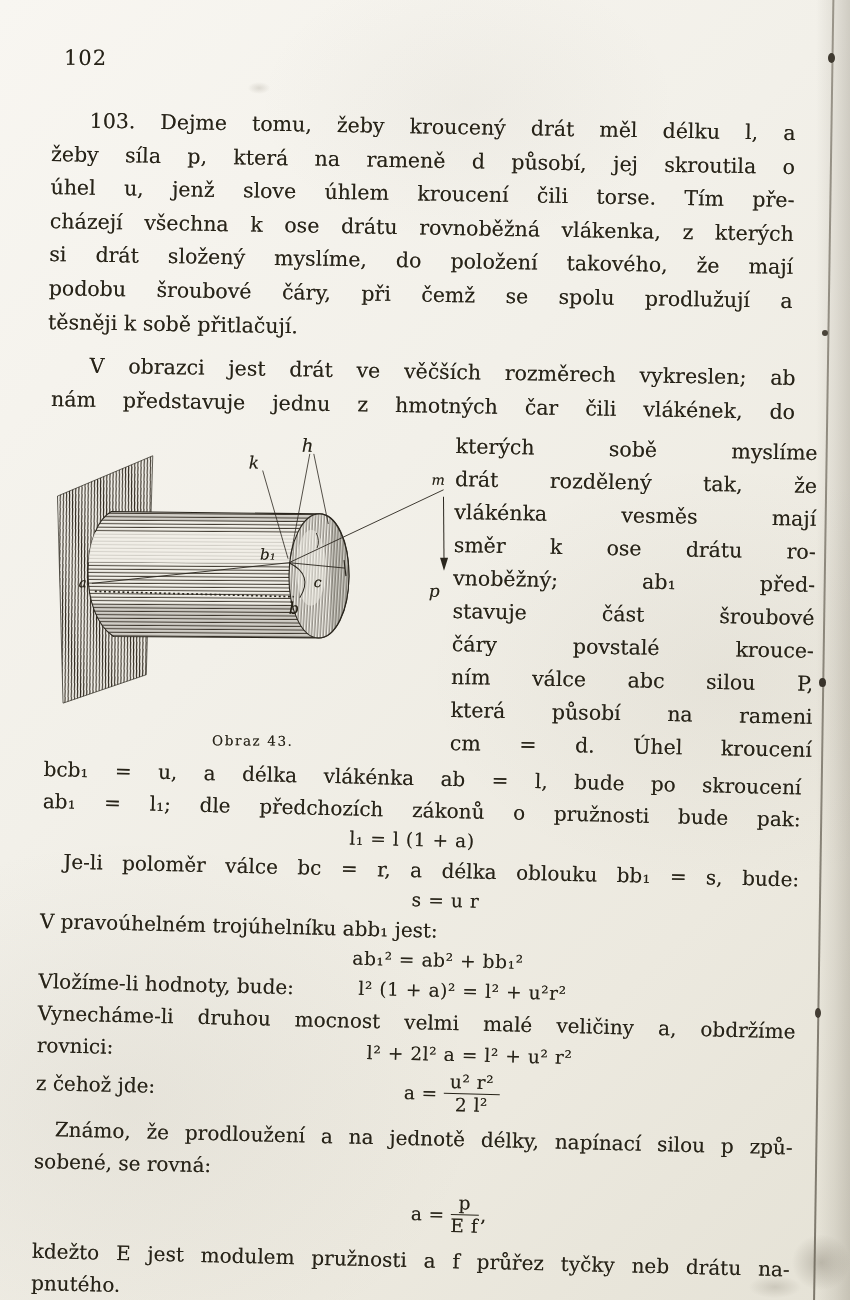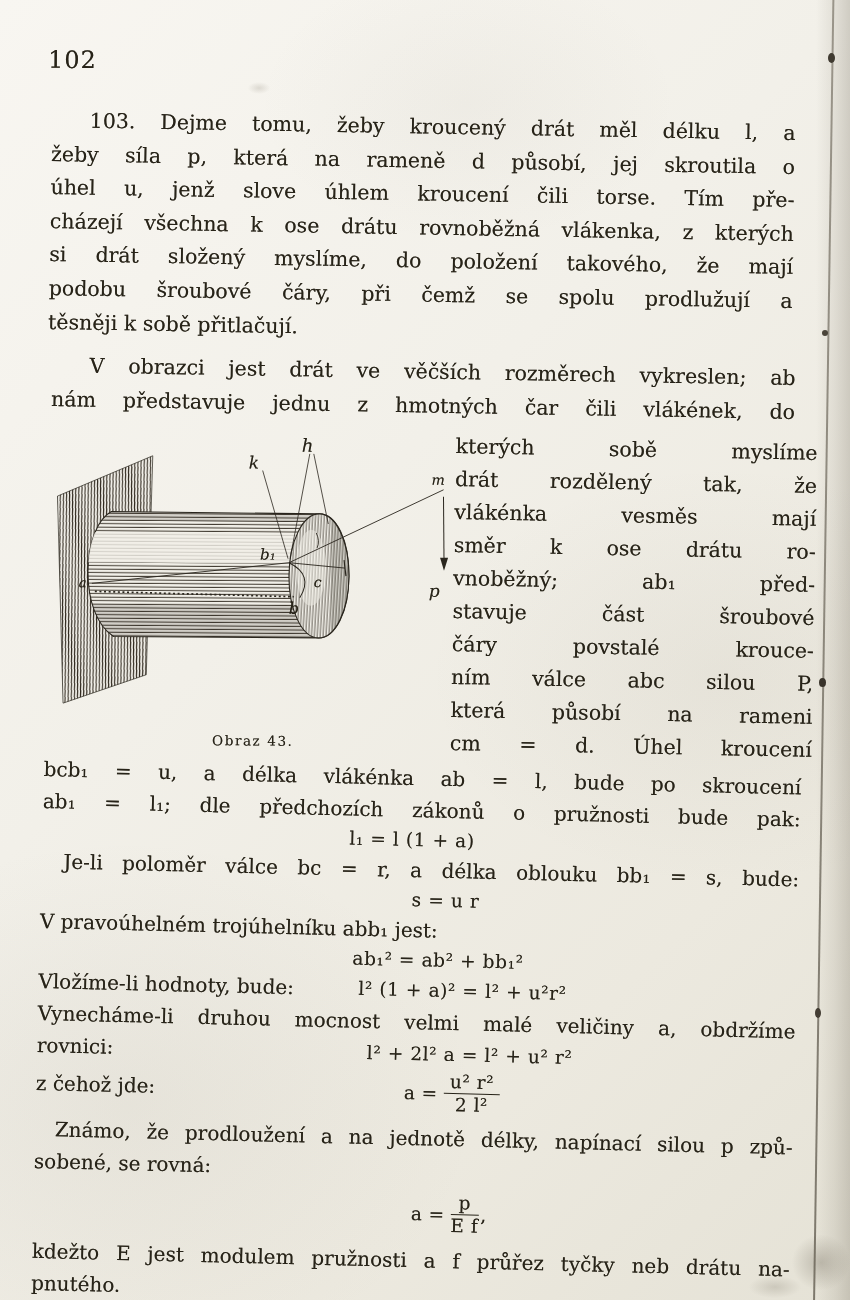--- a/index.html
+++ b/index.html
@@ -8,21 +8,21 @@
     color:#272318;
     font-family:"DejaVu Serif", "Liberation Serif", serif;
     background-image:
       radial-gradient(420px 300px at 85% 52%, rgba(125,117,99,.07), transparent 70%),
       radial-gradient(500px 380px at 15% 85%, rgba(125,117,99,.08), transparent 70%),
       radial-gradient(300px 200px at 55% 8%, rgba(125,117,99,.05), transparent 70%),
       linear-gradient(135deg,#f8f6f1 0%,#f2f0e9 40%,#ece9df 75%,#e5e2d6 100%);
     text-shadow:0 0 .4px rgba(39,35,24,.55);
   }
   .abs{position:absolute;}
-  .pageno{left:48px;top:46px;font-size:24px;letter-spacing:1px;transform:rotate(.5deg);}
+  .pageno{left:64px;top:46px;font-size:21px;letter-spacing:1px;transform:rotate(.5deg);}
   .sec{position:absolute;}
   .top{left:52px;top:104px;width:744px;transform:rotate(1deg);transform-origin:0 0;}
   .p2{left:52px;top:349px;width:744px;transform:rotate(1deg);transform-origin:0 0;}
   .top .jline,.p2 .jline{font-size:20.5px;line-height:33.6px;height:33.6px;}
   .jline{text-align:justify;text-align-last:justify;overflow:visible;}
   .pline{text-align:left;text-align-last:left;}
   .ind1{padding-left:38px;}
   .ind2{padding-left:22px;}
   .col{left:456px;top:430px;width:362px;transform:rotate(1.1deg);transform-origin:0 0;}
   .col .jline{font-size:20.5px;line-height:33px;height:33px;}

